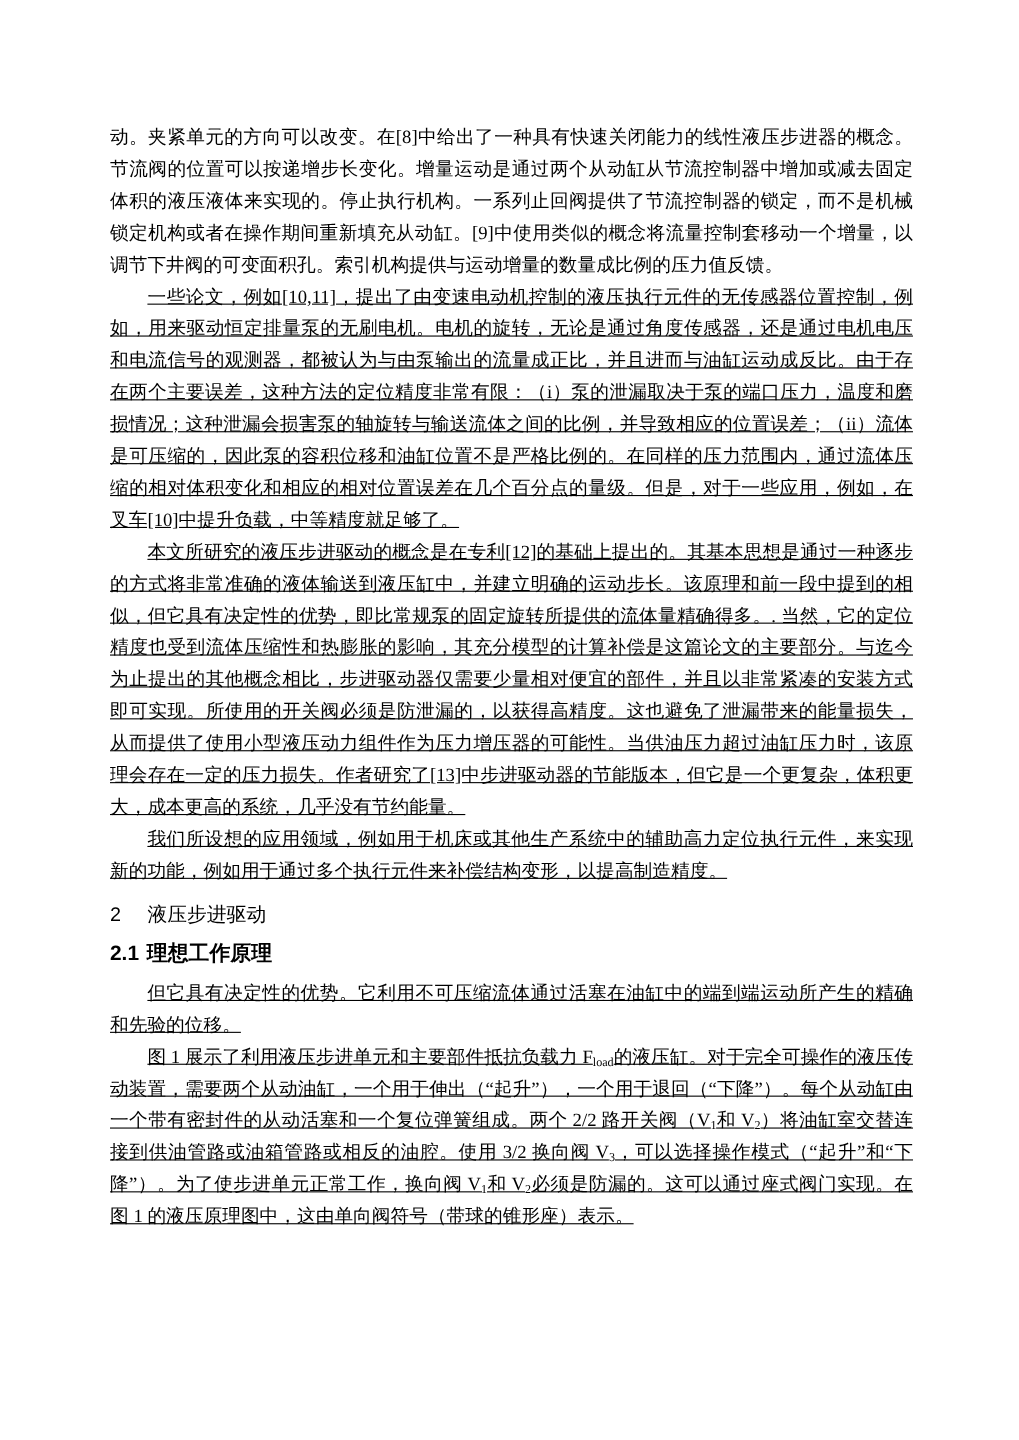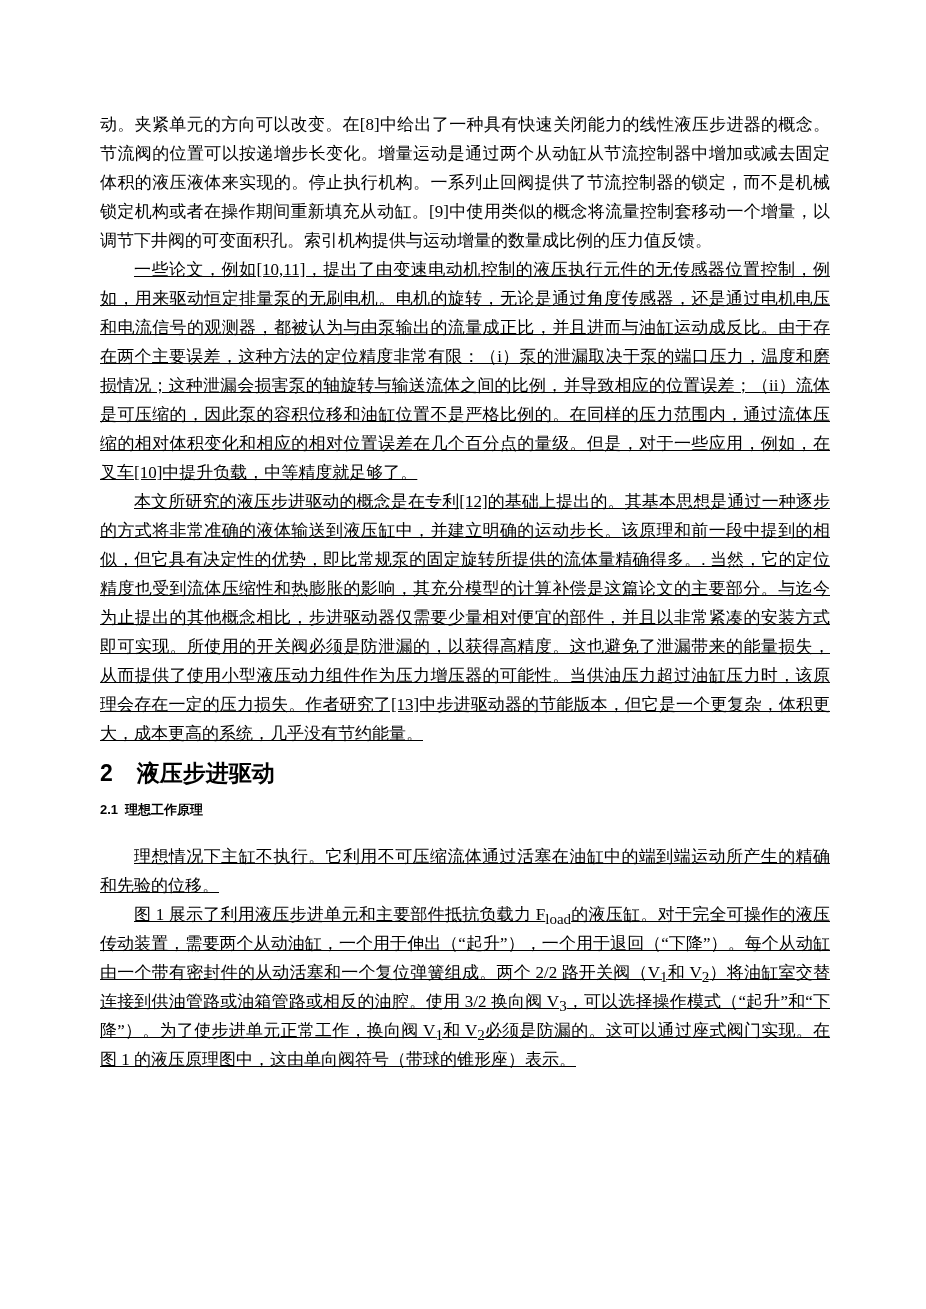--- a/index.html
+++ b/index.html
@@ -24,67 +24,68 @@
     line-height: 29px;
     color: #000000;
     text-align: justify;
     text-justify: inter-ideograph;
   }
   .para.indent {
     text-indent: 2em;
     text-decoration: underline;
   }
   .para sub {
-    font-size: 15px;
+    font-size: 11px;
     line-height: 0;
     vertical-align: -0.25em;
   }
   h2.section {
     margin: 10px 0 8px 0;
     font-family: "Liberation Sans", "DejaVu Sans", sans-serif;
-    font-weight: bold;
-    font-size: 23px;
+    font-weight: normal;
+    font-size: 18px;
     line-height: 30px;
     color: #000000;
   }
   h2.section .sec-num {
     display: inline-block;
     margin-right: 24px;
   }
   h3.subsection {
-    margin: 0 0 18px 0;
+    margin: 0 0 6px 0;
     font-family: "Liberation Sans", "DejaVu Sans", sans-serif;
     font-weight: bold;
-    font-size: 13px;
+    font-size: 19px;
     line-height: 28px;
     color: #000000;
   }
   h3.subsection .sec-num {
     display: inline-block;
     margin-right: 7px;
   }
 </style>
 </head>
 <body>
 
 <div class="page">
 
   <p class="para">动。夹紧单元的方向可以改变。在[8]中给出了一种具有快速关闭能力的线性液压步进器的概念。节流阀的位置可以按递增步长变化。增量运动是通过两个从动缸从节流控制器中增加或减去固定体积的液压液体来实现的。停止执行机构。一系列止回阀提供了节流控制器的锁定，而不是机械锁定机构或者在操作期间重新填充从动缸。[9]中使用类似的概念将流量控制套移动一个增量，以调节下井阀的可变面积孔。索引机构提供与运动增量的数量成比例的压力值反馈。</p>
 
   <p class="para indent">一些论文，例如[10,11]，提出了由变速电动机控制的液压执行元件的无传感器位置控制，例如，用来驱动恒定排量泵的无刷电机。电机的旋转，无论是通过角度传感器，还是通过电机电压和电流信号的观测器，都被认为与由泵输出的流量成正比，并且进而与油缸运动成反比。由于存在两个主要误差，这种方法的定位精度非常有限：（i）泵的泄漏取决于泵的端口压力，温度和磨损情况；这种泄漏会损害泵的轴旋转与输送流体之间的比例，并导致相应的位置误差；（ii）流体是可压缩的，因此泵的容积位移和油缸位置不是严格比例的。在同样的压力范围内，通过流体压缩的相对体积变化和相应的相对位置误差在几个百分点的量级。但是，对于一些应用，例如，在叉车[10]中提升负载，中等精度就足够了。</p>
 
   <p class="para indent">本文所研究的液压步进驱动的概念是在专利[12]的基础上提出的。其基本思想是通过一种逐步的方式将非常准确的液体输送到液压缸中，并建立明确的运动步长。该原理和前一段中提到的相似，但它具有决定性的优势，即比常规泵的固定旋转所提供的流体量精确得多。. 当然，它的定位精度也受到流体压缩性和热膨胀的影响，其充分模型的计算补偿是这篇论文的主要部分。与迄今为止提出的其他概念相比，步进驱动器仅需要少量相对便宜的部件，并且以非常紧凑的安装方式即可实现。所使用的开关阀必须是防泄漏的，以获得高精度。这也避免了泄漏带来的能量损失，从而提供了使用小型液压动力组件作为压力增压器的可能性。当供油压力超过油缸压力时，该原理会存在一定的压力损失。作者研究了[13]中步进驱动器的节能版本，但它是一个更复杂，体积更大，成本更高的系统，几乎没有节约能量。</p>
 
+  <p class="para indent">我们所设想的应用领域，例如用于机床或其他生产系统中的辅助高力定位执行元件，来实现新的功能，例如用于通过多个执行元件来补偿结构变形，以提高制造精度。</p>
 
   <h2 class="section">
     <span class="sec-num">2</span><span>液压步进驱动</span>
   </h2>
 
   <h3 class="subsection">
     <span class="sec-num">2.1</span><span>理想工作原理</span>
   </h3>
 
-  <p class="para indent">理想情况下主缸不执行。它利用不可压缩流体通过活塞在油缸中的端到端运动所产生的精确和先验的位移。</p>
+  <p class="para indent">但它具有决定性的优势。它利用不可压缩流体通过活塞在油缸中的端到端运动所产生的精确和先验的位移。</p>
 
   <p class="para indent">图 1 展示了利用液压步进单元和主要部件抵抗负载力 F<sub>load</sub>的液压缸。对于完全可操作的液压传动装置，需要两个从动油缸，一个用于伸出（“起升”），一个用于退回（“下降”）。每个从动缸由一个带有密封件的从动活塞和一个复位弹簧组成。两个 2/2 路开关阀（V<sub>1</sub>和 V<sub>2</sub>）将油缸室交替连接到供油管路或油箱管路或相反的油腔。使用 3/2 换向阀 V<sub>3</sub>，可以选择操作模式（“起升”和“下降”）。为了使步进单元正常工作，换向阀 V<sub>1</sub>和 V<sub>2</sub>必须是防漏的。这可以通过座式阀门实现。在图 1 的液压原理图中，这由单向阀符号（带球的锥形座）表示。</p>
 
 
 </div>
 
 </body></html>

